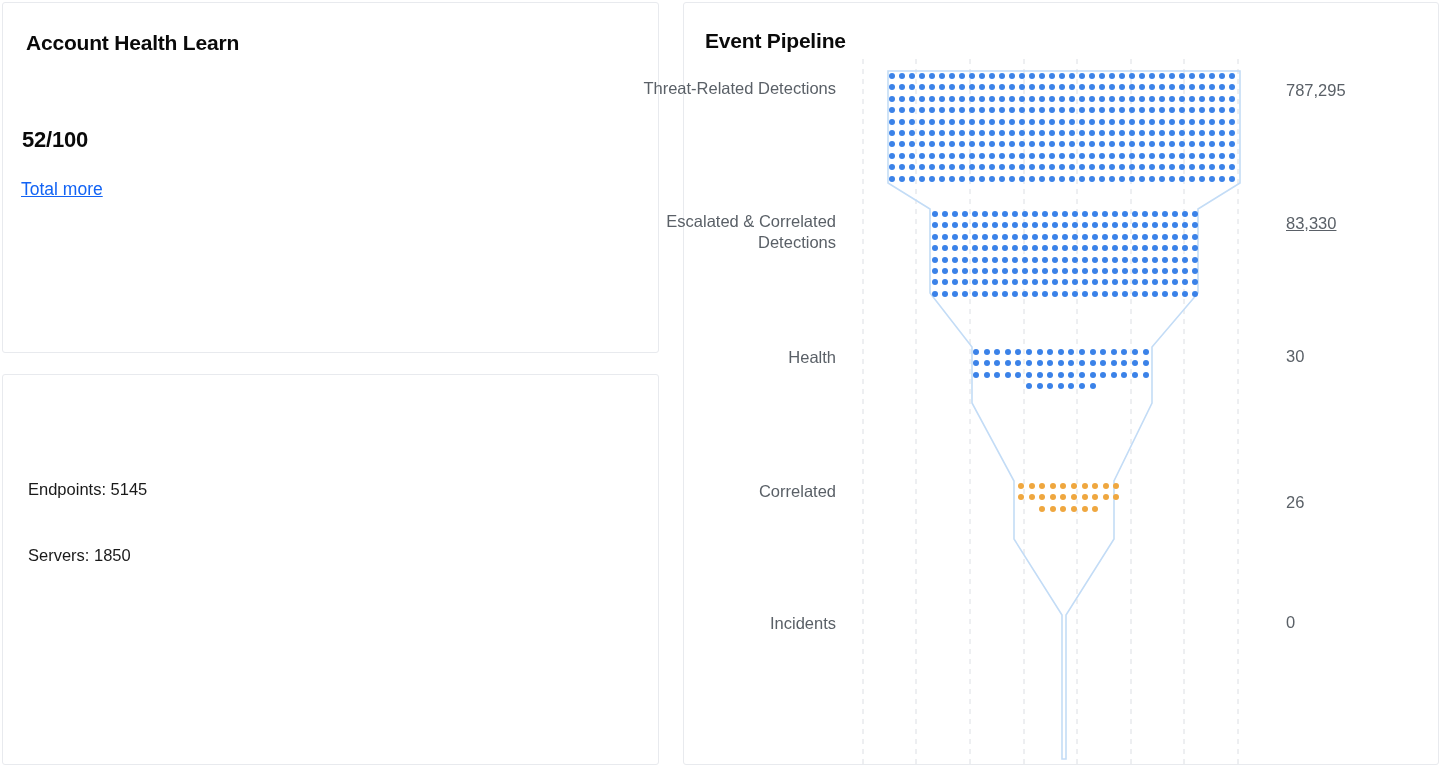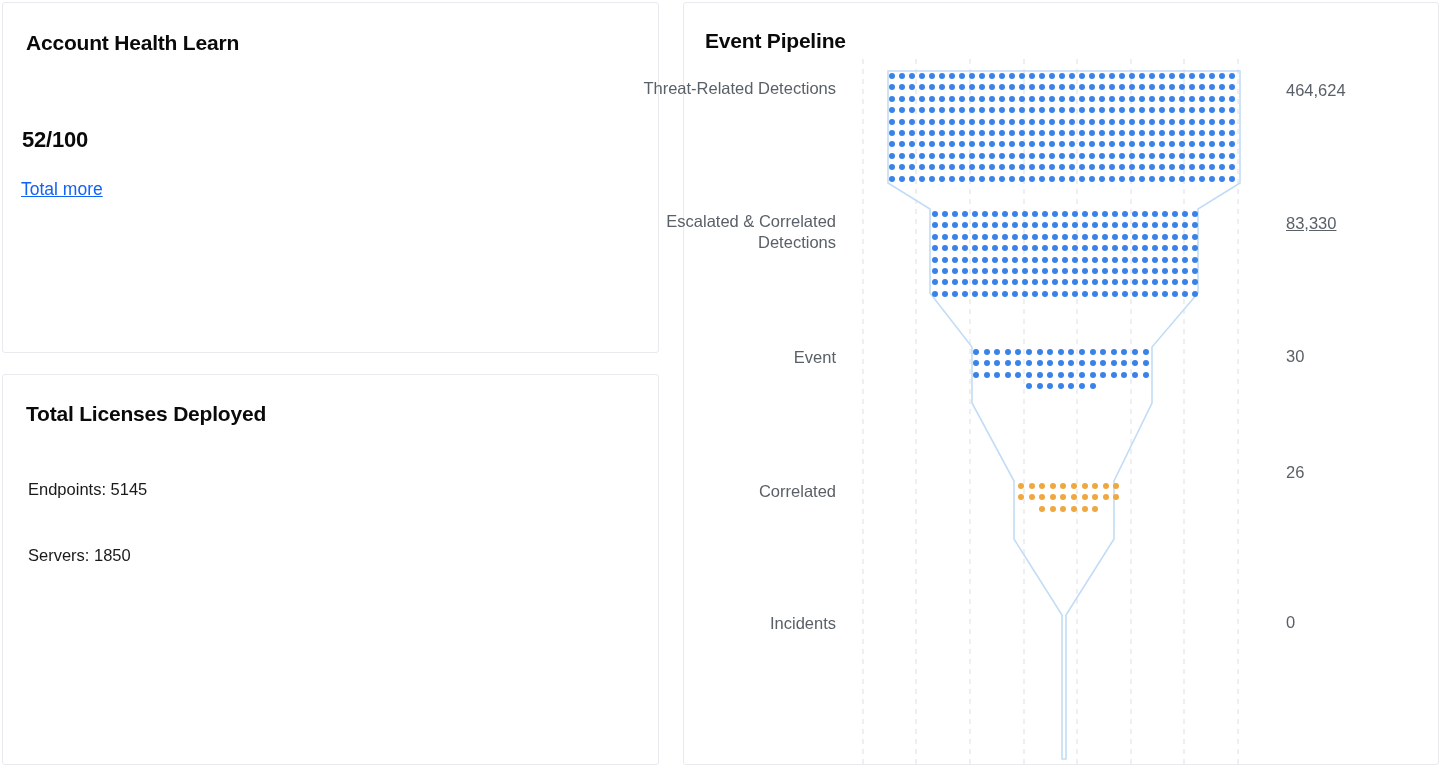--- a/index.html
+++ b/index.html
@@ -166,21 +166,20 @@
 
 <div id="root">
 
   <div class="card" id="card-health">
     <div class="card-title" id="health-title">Account Health Learn</div>
     <div id="health-score">52/100</div>
     <a id="health-learn-more" href="#">Total more</a>
   </div>
 
   <div class="card" id="card-licenses">
-    <div class="card-title" id="licenses-title">Total Licenses Deployed</div>
     <div class="license-row" id="license-row-0">Endpoints: 5145</div>
     <div class="license-row" id="license-row-1">Servers: 1850</div>
   </div>
 
   <div class="card" id="card-pipeline">
     <div class="card-title" id="pipeline-title">Event Pipeline</div>
 
     <div id="pipeline-plot">
       <svg id="funnel-svg" viewBox="0 0 756 706" preserveAspectRatio="none">
           <line x1="179" x2="179" y1="0" y2="706" stroke="#dcdfe4" stroke-width="1" stroke-dasharray="5,5"></line>
@@ -849,26 +848,26 @@
             <span class="dot" style="left: 31.8px; top: 22.8px; background: rgb(239, 167, 63);"></span>
             <span class="dot" style="left: 42.4px; top: 22.8px; background: rgb(239, 167, 63);"></span>
             <span class="dot" style="left: 53px; top: 22.8px; background: rgb(239, 167, 63);"></span>
             <span class="dot" style="left: 63.6px; top: 22.8px; background: rgb(239, 167, 63);"></span>
             <span class="dot" style="left: 74.2px; top: 22.8px; background: rgb(239, 167, 63);"></span>
           </div>
           <div class="dot-band" style="left: 378px; top: 556px; width: 4px;"></div>
         </div>
       <div id="label-layer">
           <div class="stage-label" style="left: -48px; top: 19px;">Threat-Related Detections</div>
-          <div class="stage-value" style="top: 22px;">464,624</div>
+          <div class="stage-value" style="top: 22px;">787,295</div>
           <div class="stage-label" style="left: -48px; top: 152px;">Escalated &amp; Correlated Detections</div>
           <div class="stage-value" style="top: 155px; text-decoration: underline;">83,330</div>
-          <div class="stage-label" style="left: -48px; top: 288px;">Event</div>
+          <div class="stage-label" style="left: -48px; top: 288px;">Health</div>
           <div class="stage-value" style="top: 288px;">30</div>
           <div class="stage-label" style="left: -48px; top: 422px;">Correlated</div>
-          <div class="stage-value" style="top: 404px;">26</div>
+          <div class="stage-value" style="top: 434px;">26</div>
           <div class="stage-label" style="left: -48px; top: 554px;">Incidents</div>
           <div class="stage-value" style="top: 554px;">0</div>
         </div>
     </div>
   </div>
 
 </div>
 
 </body></html>

